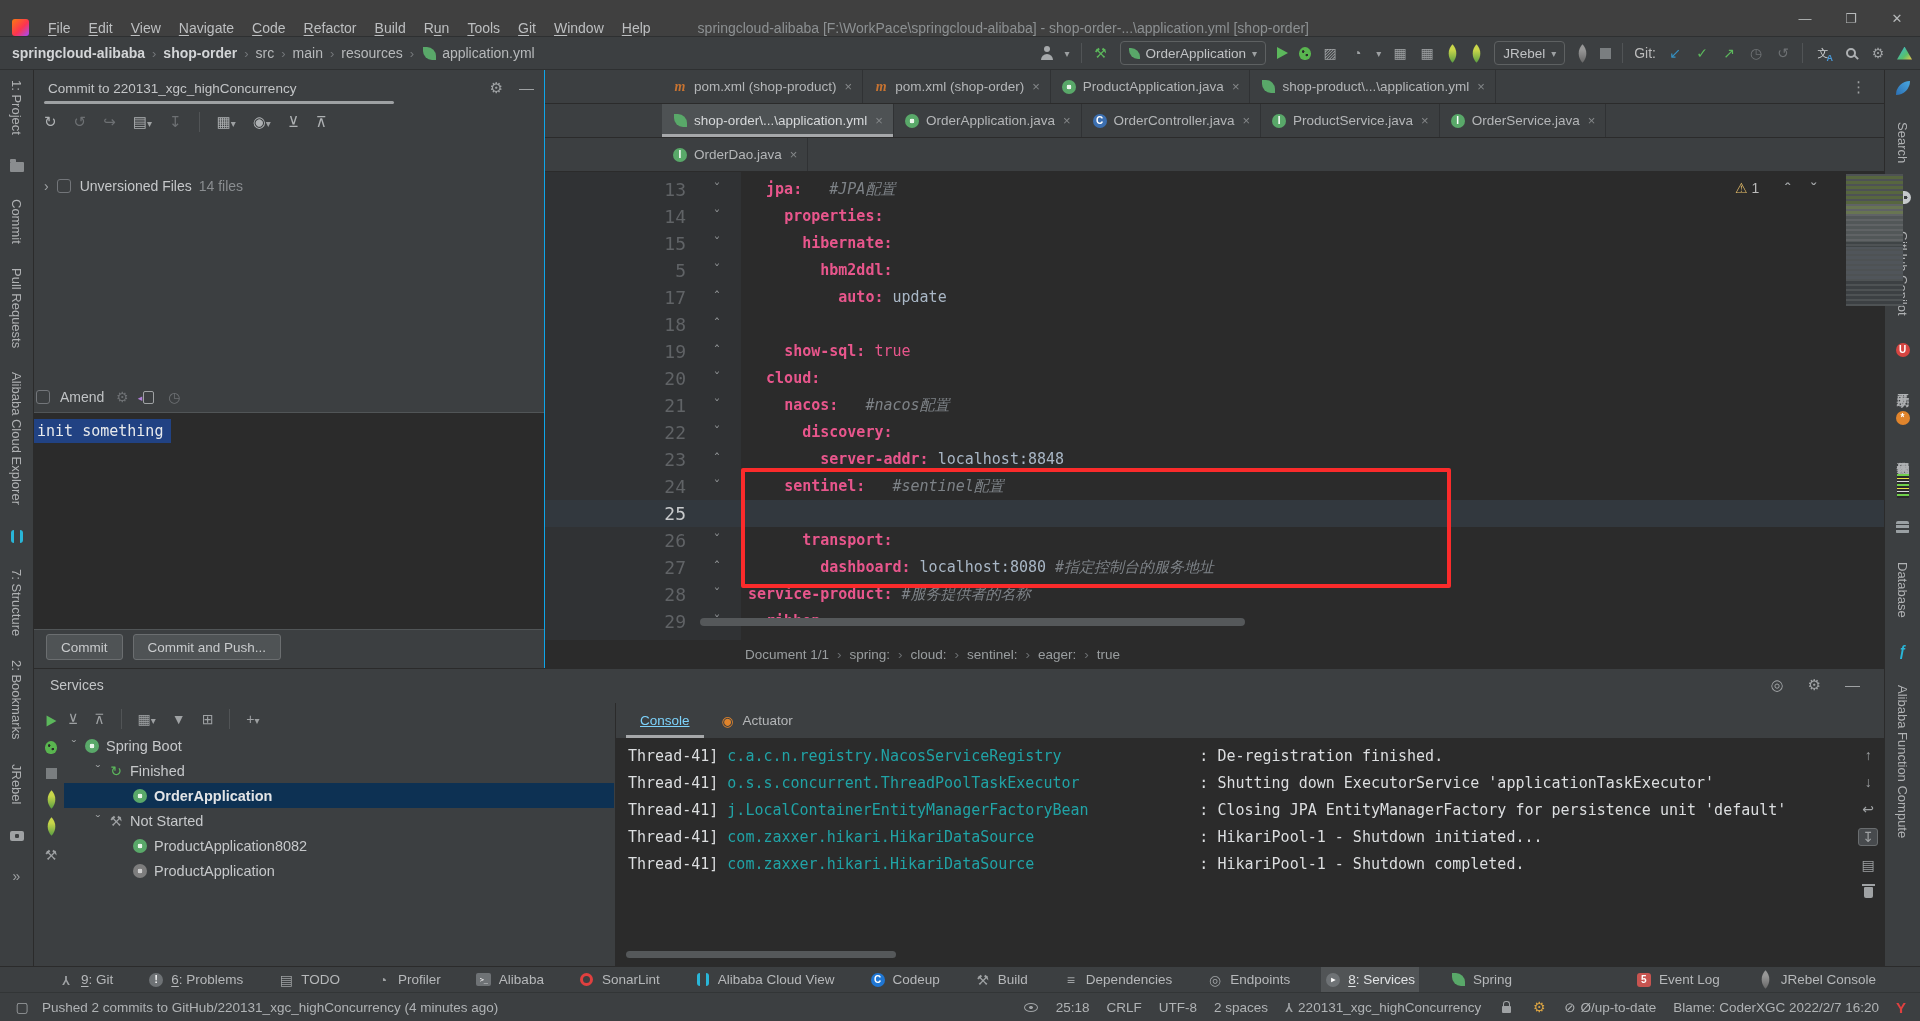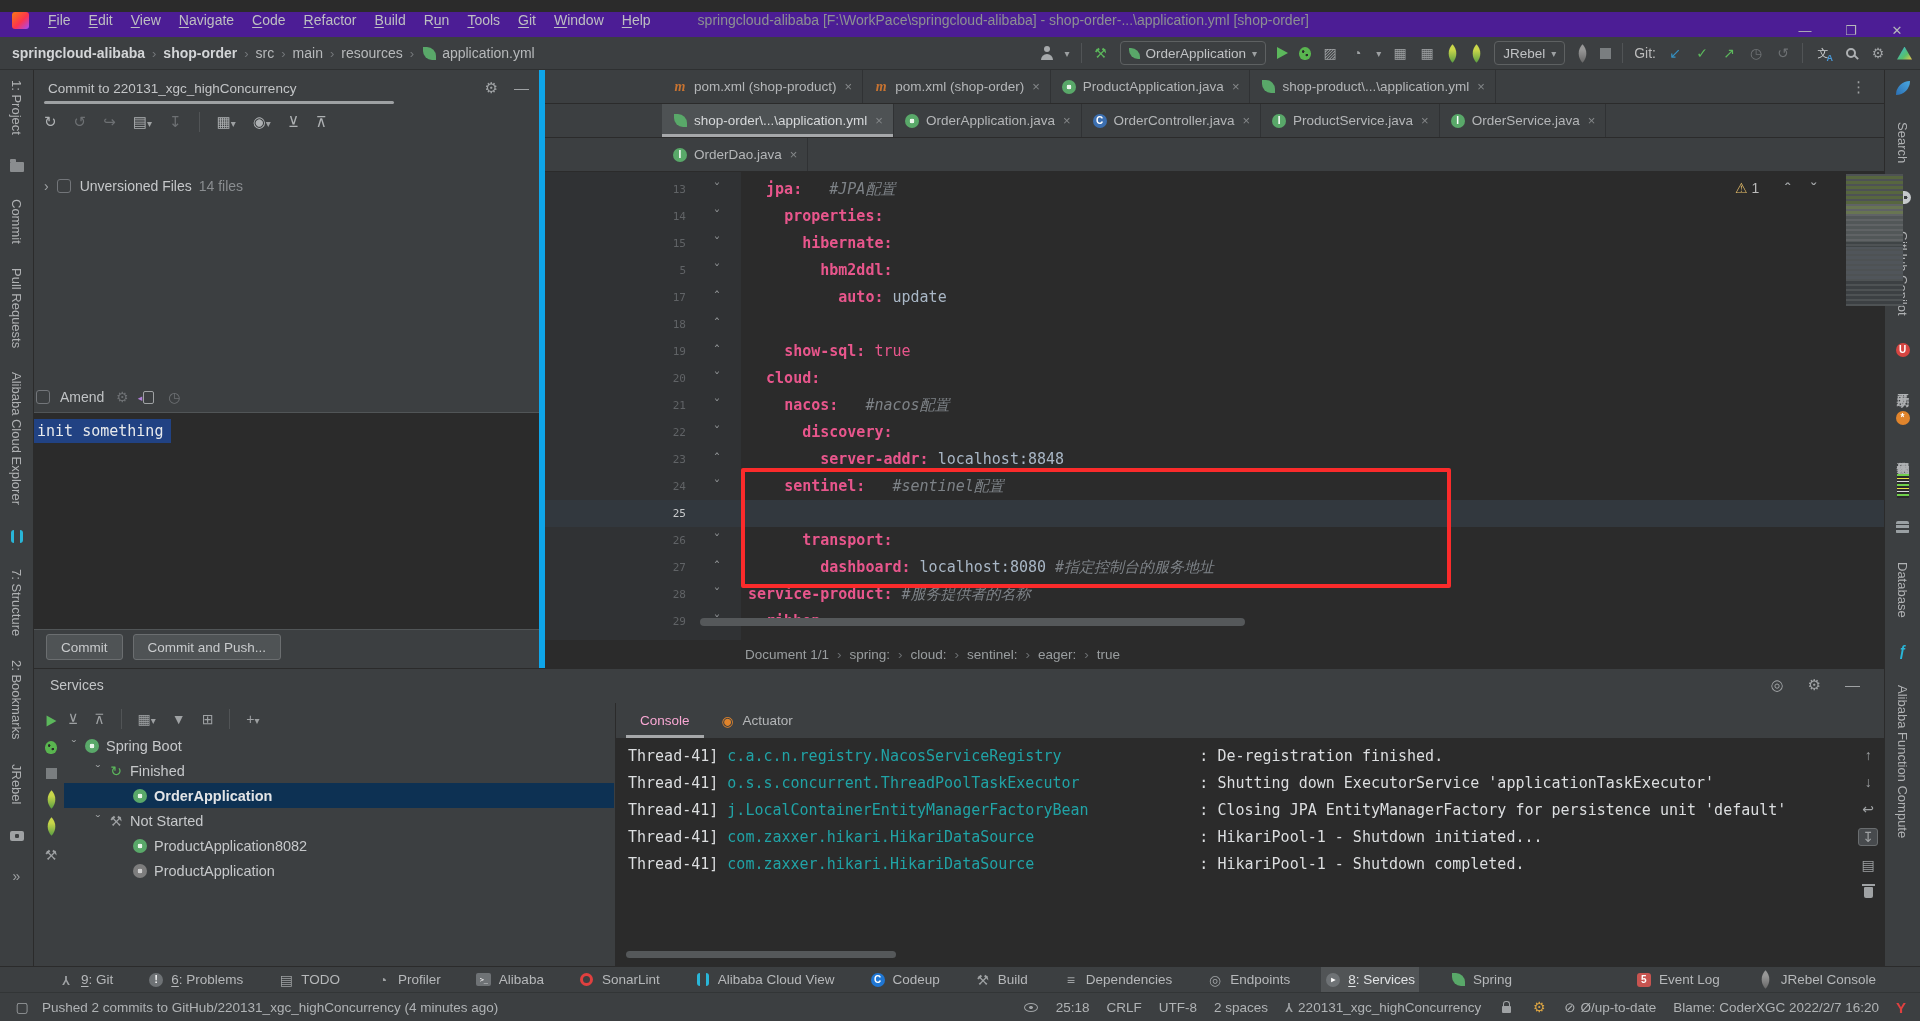--- a/index.html
+++ b/index.html
@@ -1,21 +1,21 @@
 <!DOCTYPE html>
 <html><head>
 <meta charset="utf-8">
 <style>
   * { box-sizing: border-box; margin: 0; padding: 0; }
   html,body { width:1920px; height:1021px; overflow:hidden; }
   body { background:#2b2b2b; font-family:"Liberation Sans", sans-serif; color:#bbbbbb; position:relative; font-size:14px; }
   u { text-underline-offset:2px; }
 
   
-  #titlebar { position:absolute; left:0; top:12px; width:1920px; height:37px; background:#4c1d95; display:flex; align-items:flex-start; border-bottom:1px solid #2e3031; }
+  #titlebar { position:absolute; left:0; top:0; width:1920px; height:37px; background:#404040; display:flex; align-items:flex-end; border-bottom:1px solid #2e3031; }
   .app-icon { width:17px; height:17px; border-radius:3px; background:linear-gradient(135deg,#f97a12,#fc344f 55%,#a34bfc); margin:0 10px 0 12px; flex:none; }
   .menu-item { padding:0 9px; color:#bdbfc1; cursor:default; }
   .win-title { color:#8c9092; margin-left:38px; white-space:nowrap; }
   .win-controls { position:absolute; right:0; top:0; height:37px; display:flex; }
   .win-btn { width:46px; display:flex; align-items:center; justify-content:center; color:#b6b9ba; font-size:13px; }
 
   
   #navbar { position:absolute; left:0; top:37px; width:1920px; height:33px; background:#3c3f41; border-bottom:1px solid #2e3031; display:flex; align-items:center; padding-left:12px; }
   .crumb { color:#b7b9bb; }
   .crumb.bold { font-weight:bold; color:#d3d5d7; }
@@ -25,21 +25,21 @@
   .tb-combo { border:1px solid #5e6162; border-radius:4px; padding:2px 8px; display:flex; align-items:center; gap:6px; color:#c0c2c4; font-size:13.5px; height:24px; }
   .caret { color:#9da0a2; font-size:10px; }
 
   
   .stripe { position:absolute; top:70px; height:896px; background:#3c3f41; display:flex; flex-direction:column; align-items:center; padding-top:10px; }
   #left-stripe { left:0; width:34px; border-right:1px solid #2b2b2b; gap:24px; }
   #right-stripe { left:1884px; width:36px; border-left:1px solid #2b2b2b; gap:26px; }
   .vlabel { writing-mode:vertical-rl; font-size:13px; color:#b0b2b4; white-space:nowrap; cursor:default; }
 
   
-  #commit { position:absolute; left:34px; top:70px; width:511px; height:598px; background:#3c3f41; border-right:6px solid #0ea5e9; }
+  #commit { position:absolute; left:34px; top:70px; width:511px; height:598px; background:#3c3f41; border-right:1px solid #0ea5e9; }
   .cm-title { position:absolute; left:14px; top:11px; font-size:13.5px; color:#c3c5c7; white-space:nowrap; }
   .cm-underline { position:absolute; left:10px; top:31px; width:350px; height:3px; background:#9ea1a3; border-radius:2px; }
   .cm-header-icons { position:absolute; right:10px; top:9px; display:flex; gap:16px; color:#9fa2a4; font-size:15px; }
   .cm-toolbar { position:absolute; left:10px; top:40px; height:24px; display:flex; gap:17px; align-items:center; color:#aeb1b3; font-size:15px; }
   .dim { color:#6d7073; }
   .cm-row { position:absolute; left:0; right:0; height:24px; display:flex; align-items:center; }
   .cm-changes { top:78px; background:#0d3153; }
   .cm-changes span { margin-left:30px; font-weight:bold; color:#e0e2e4; }
   .cm-unversioned { top:104px; }
   .checkbox { width:14px; height:14px; border:1.5px solid #73767a; border-radius:3px; flex:none; }
@@ -54,21 +54,21 @@
   .tabrow { position:absolute; left:0; right:0; height:34px; background:#3c3f41; border-bottom:1px solid #2b2b2b; display:flex; align-items:stretch; padding-left:117px; }
   #tabrow1 { top:0; } #tabrow2 { top:34px; } #tabrow3 { top:68px; }
   .tab { display:flex; align-items:center; gap:6px; padding:0 10px; border-right:1px solid #303234; color:#b4b6b8; font-size:13.5px; white-space:nowrap; }
   .tab.active { background:#4e5254; color:#d6d8da; box-shadow:inset 0 -3px 0 #a6a8aa; }
   .tab-close { color:#85888a; font-size:13px; margin-left:2px; }
   .kebab { position:absolute; right:18px; top:8px; color:#9da0a2; font-size:15px; }
   .gutter-bg { position:absolute; left:0; top:102px; width:196px; height:468px; background:#303234; }
   .cur-line { position:absolute; left:0; top:430px; width:1339px; height:27px; background:#32383e; }
   #code-lines { position:absolute; left:0; top:106px; right:0; }
   .cl { display:flex; height:27px; line-height:27px; font-family:"DejaVu Sans Mono", monospace; font-size:15px; white-space:pre; }
-  .cl .ln { width:141px; text-align:right; color:#606366; font-size:11px; flex:none; }
+  .cl .ln { width:141px; text-align:right; color:#606366; font-size:18px; flex:none; }
   .cl .ln.cur { color:#c8cacc; }
   .cl .fold { width:62px; text-align:center; color:#8f9294; font-size:14px; flex:none; }
   .s-k { color:#e8568c; font-weight:bold; }
   .s-v { color:#a9b7c6; }
   .s-c { color:#7d8287; font-style:italic; }
   .s-b { color:#e8568c; }
   .s-h { color:#5f676d; }
   #red-annotation { position:absolute; left:196px; top:398px; width:710px; height:120px; border:4px solid #fb2b2b; border-radius:2px; z-index:6; pointer-events:none; }
   .warn-badge { position:absolute; left:1190px; top:110px; display:flex; gap:4px; align-items:center; z-index:3; }
   .warn-tri { color:#e8bf6a; font-size:14px; }
@@ -88,21 +88,21 @@
   #svc-tree { position:absolute; left:30px; top:64px; width:550px; }
   .tree-row { height:25px; display:flex; align-items:center; font-size:14.5px; color:#c6c8ca; white-space:nowrap; }
   .tree-row.selected { background:#0d3153; }
   .tree-row.selected .tree-label { font-weight:bold; color:#e2e4e6; }
   .tree-exp { width:20px; text-align:center; color:#9fa2a4; font-size:13px; flex:none; }
   .tree-label { margin-left:6px; }
   .svc-divider { position:absolute; left:581px; top:34px; bottom:0; width:1px; background:#2b2b2b; }
   #console { position:absolute; left:582px; top:34px; right:0; bottom:0; background:#2b2b2b; }
   #console-tabs { height:36px; background:#3c3f41; border-bottom:1px solid #2b2b2b; display:flex; align-items:stretch; padding-left:10px; gap:2px; }
   .ctab { display:flex; align-items:center; gap:7px; padding:0 14px; color:#b4b6b8; font-size:13.5px; }
-  .ctab.active { color:#f9a8d4; box-shadow:inset 0 -3px 0 #a6a8aa; }
+  .ctab.active { color:#7dd3fc; box-shadow:inset 0 -3px 0 #a6a8aa;text-decoration:underline; }
   #console-logs { position:absolute; left:0; top:36px; right:40px; bottom:22px; padding:4px 0 0 12px; font-family:"DejaVu Sans Mono", monospace; font-size:15px; line-height:27px; white-space:pre; overflow:hidden; color:#dcdee0; }
   .logger { color:#20a3a6; display:inline-block; width:472px; }
   .console-side { position:absolute; right:6px; top:44px; display:flex; flex-direction:column; gap:11px; align-items:center; color:#9fa2a4; font-size:14px; }
   .boxed { border:1px solid #6a6d6f; background:#474a4d; border-radius:3px; padding:0 3px; }
   .console-hscroll { position:absolute; left:10px; bottom:8px; width:270px; height:7px; background:#55585a; border-radius:4px; }
 
   
   #bottom-strip { position:absolute; left:0; top:966px; width:1920px; height:26px; background:#3c3f41; border-top:1px solid #2b2b2b; display:flex; align-items:center; padding:0 40px 0 54px; gap:27px; font-size:13.5px; color:#b6b8ba; }
   .bb-item { display:flex; align-items:center; gap:7px; white-space:nowrap; height:100%; padding:0 4px; }
   .bb-item.active { background:#515456; color:#e0e2e4; }

